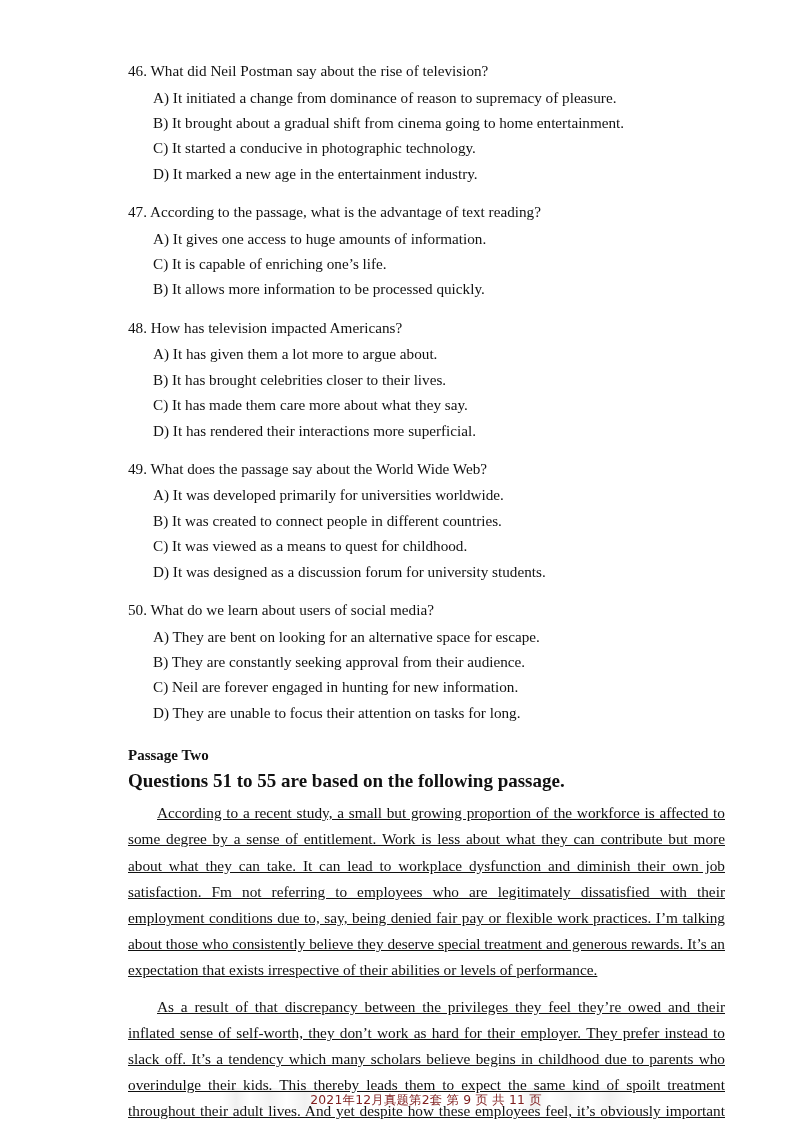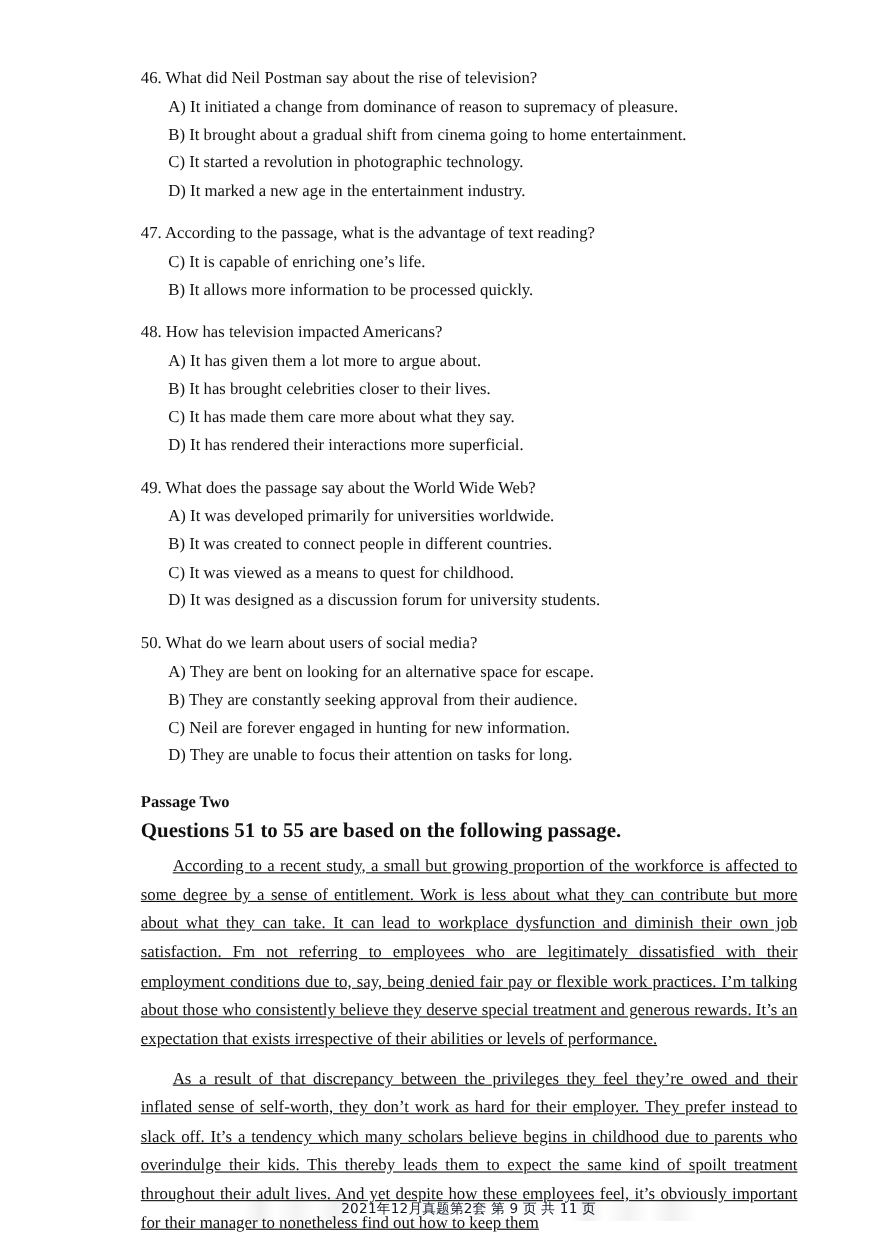--- a/index.html
+++ b/index.html
@@ -91,21 +91,21 @@
     left: 0;
     top: 1086px;
     width: 800px;
     text-align: center;
   }
   .footer-text {
     display: inline-block;
     font-family: "DejaVu Sans", "Liberation Sans", sans-serif;
     font-size: 12.4px;
     line-height: 18px;
-    color: #0f172a;
+    color: #7f1d1d;
     letter-spacing: 0.2px;
   }
   .watermark {
     position: absolute;
     top: 1084px;
     height: 22px;
     opacity: 0.085;
     background: linear-gradient(90deg,
        rgba(60,60,60,0) 0%,
        rgba(60,60,60,0.9) 12%,
@@ -124,28 +124,29 @@
 
 <div class="page">
 
   <div class="content">
 
     <div class="question-block">
       <p class="question-stem">46. What did Neil Postman say about the rise of television?</p>
       <ul class="option-list">
         <li class="option">A) It initiated a change from dominance of reason to supremacy of pleasure.</li>
         <li class="option">B) It brought about a gradual shift from cinema going to home entertainment.</li>
-        <li class="option">C) It started a revolution in photographic technology.</li>
+        <li class="option">C) It started a conducive in photographic technology.</li>
         <li class="option">D) It marked a new age in the entertainment industry.</li>
       </ul>
     </div>
 
     <div class="question-block">
       <p class="question-stem">47. According to the passage, what is the advantage of text reading?</p>
       <ul class="option-list">
+        <li class="option">A) It gives one access to huge amounts of information.</li>
         <li class="option">C) It is capable of enriching one’s life.</li>
         <li class="option">B) It allows more information to be processed quickly.</li>
       </ul>
     </div>
 
     <div class="question-block">
       <p class="question-stem">48. How has television impacted Americans?</p>
       <ul class="option-list">
         <li class="option">A) It has given them a lot more to argue about.</li>
         <li class="option">B) It has brought celebrities closer to their lives.</li>

